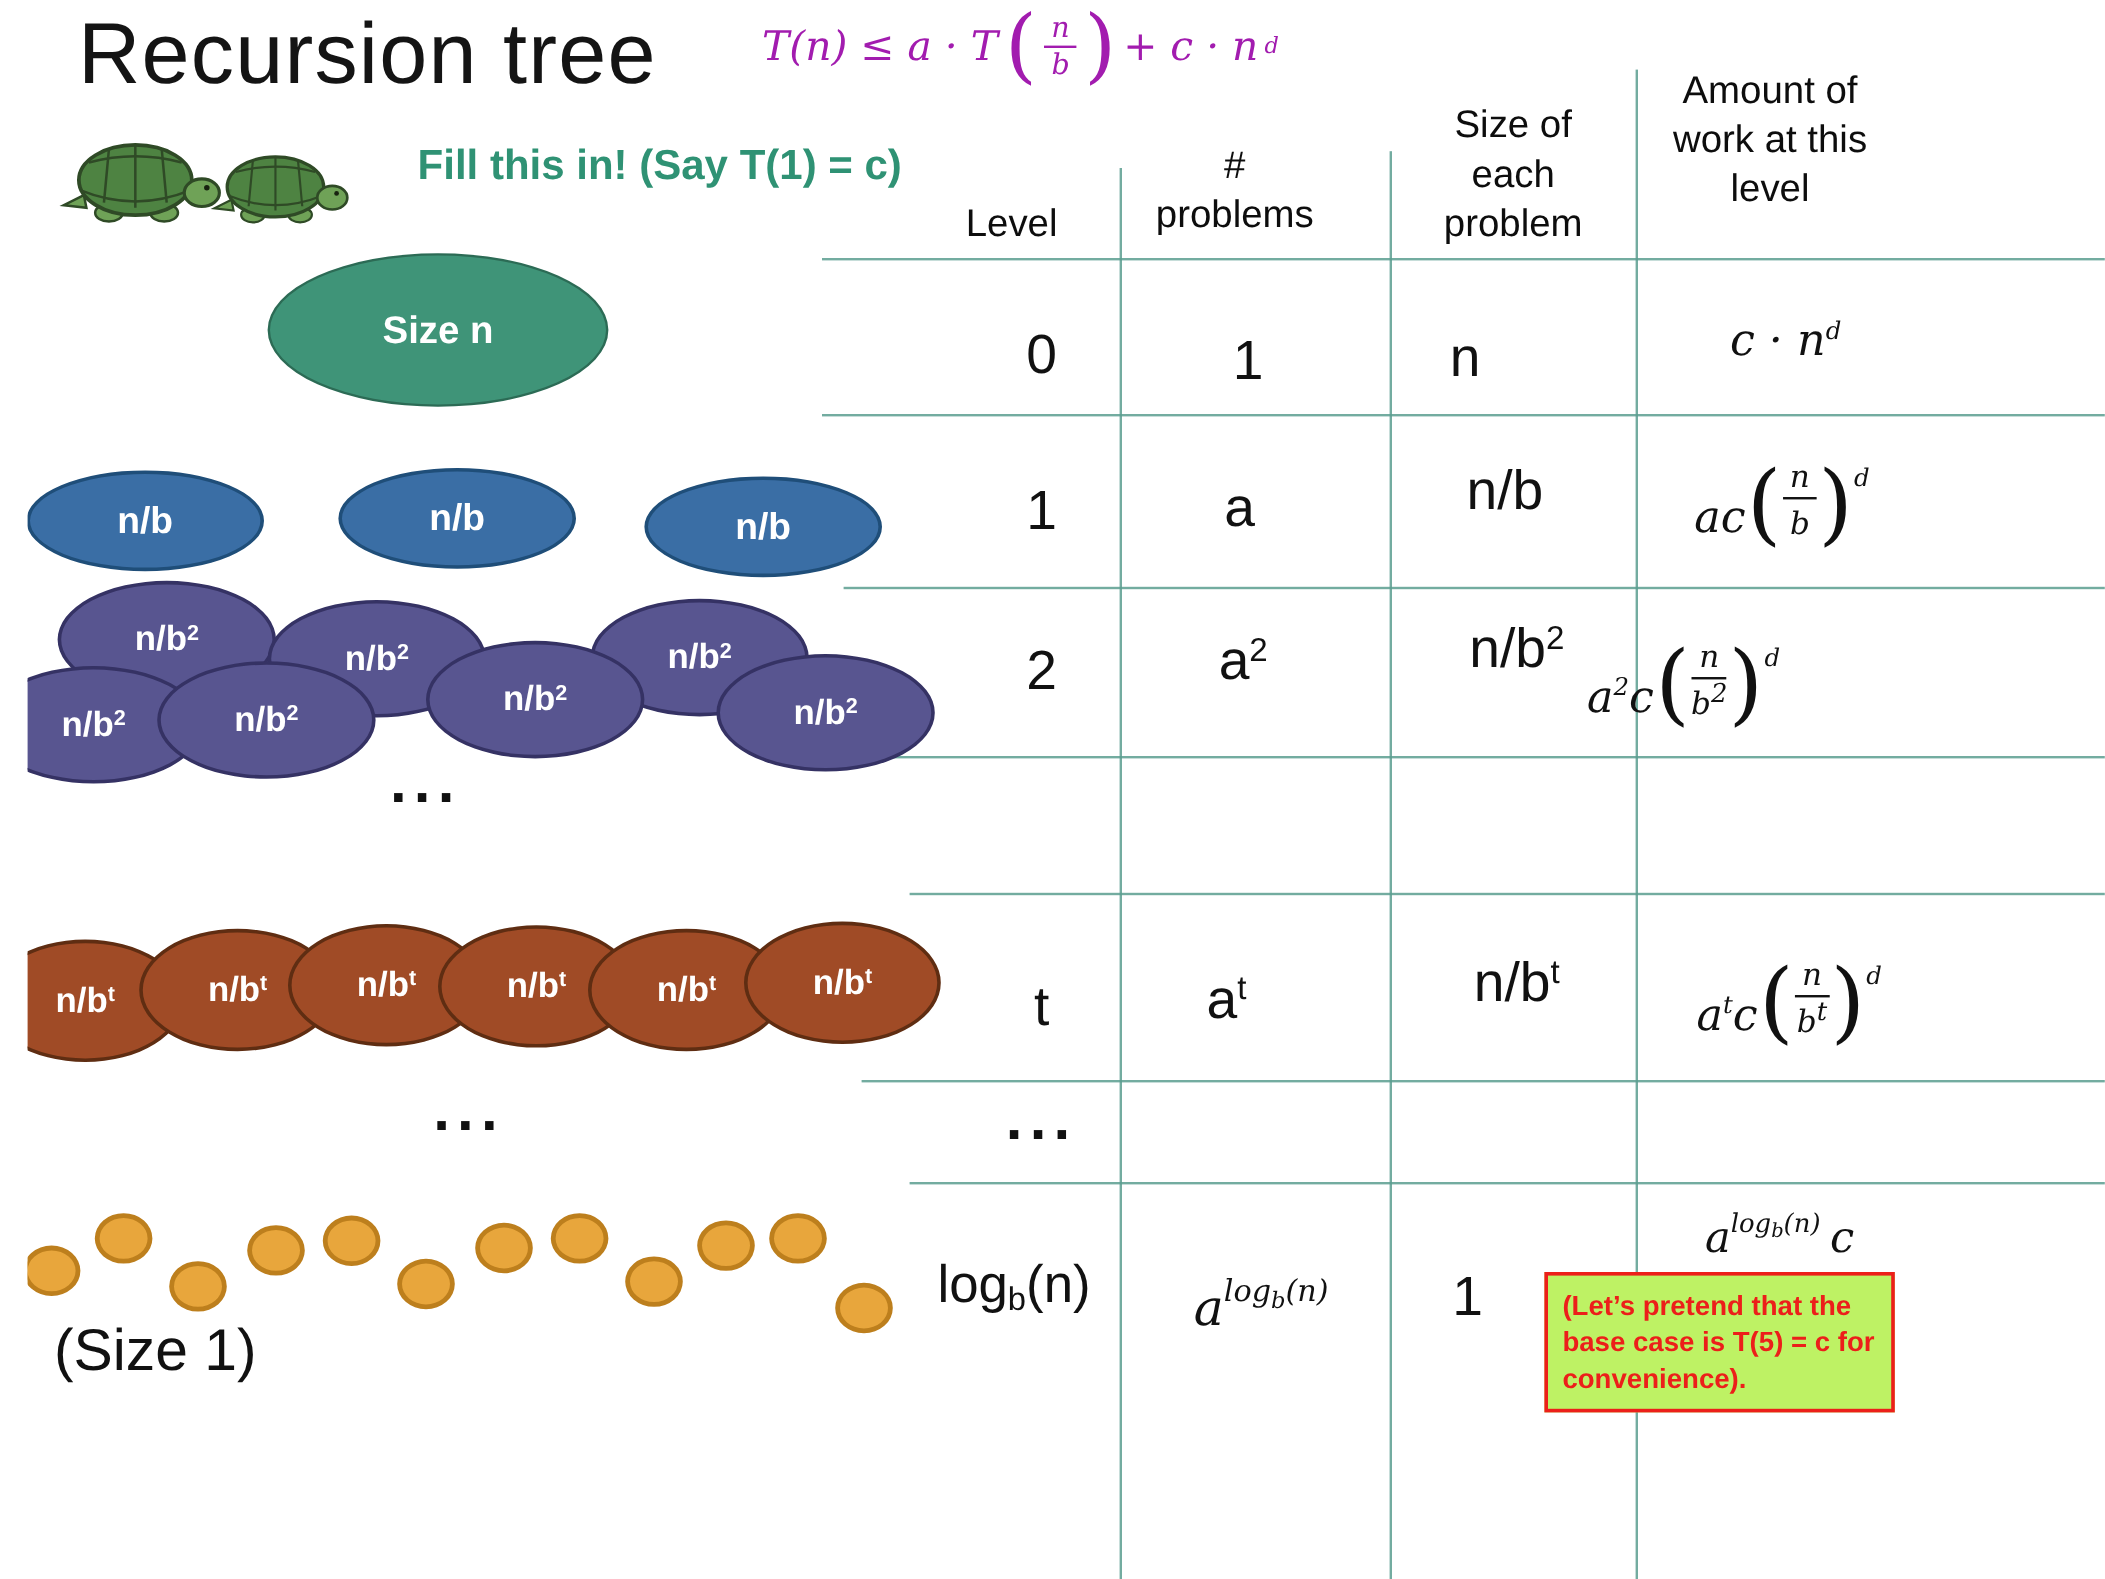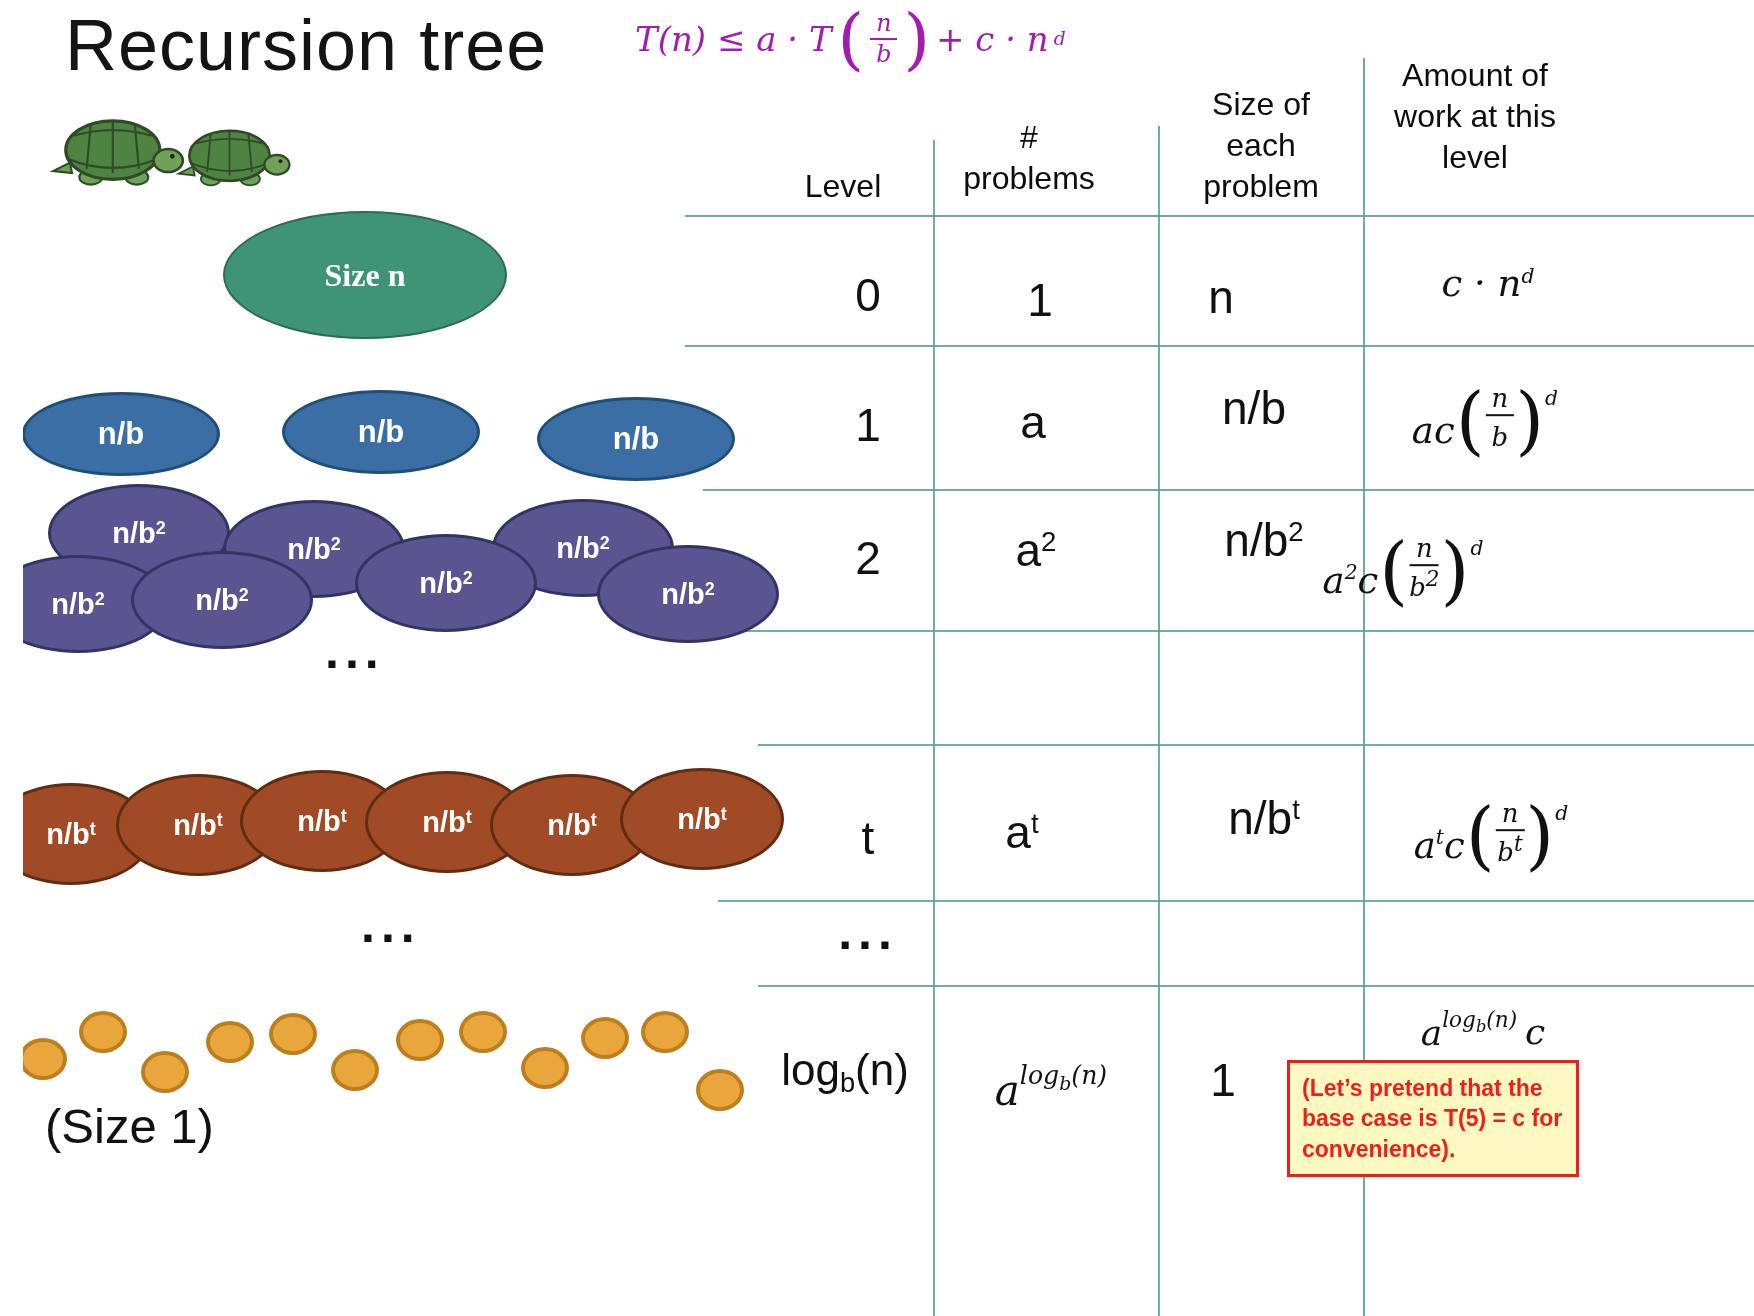--- a/index.html
+++ b/index.html
@@ -54,21 +54,21 @@
   .e-green  { background:#3F9478; border:2px solid #2C6B55; font-size:32px; }
   .e-blue   { background:#3A6EA5; border:3px solid #1F4E79; font-size:31px; }
   .e-purple { background:#585590; border:3px solid #353264; font-size:29px; }
   .e-brown  { background:#A04B26; border:3px solid #5F2D12; font-size:29px; }
   .leaf-dot { position:absolute; border-radius:50%; background:#E8A63C; border:4px solid #BD7F1D; width:40px; height:34px; }
 
   .turtle { position:absolute; }
 
   
   .note { position:absolute; left:1264px; top:1060px; width:262px; padding:10px 12px;
-          border:3px solid #EC1F1A; background:#fef9c3; color:#EC1F1A;
+          border:3px solid #EC1F1A; background:#bef264; color:#EC1F1A;
           font-size:23px; font-weight:700; line-height:1.32; }
 </style>
 </head>
 <body>
 
 <div class="slide">
 
   <h1 class="title">Recursion tree</h1>
 
   <div class="top-formula math">
@@ -103,20 +103,21 @@
     <ellipse cx="61" cy="42" rx="45" ry="28" fill="#4e8342" stroke="#2f4a26" stroke-width="3"></ellipse>
     <path d="M17 50 Q61 68 105 50" fill="none" stroke="#2f4a26" stroke-width="2"></path>
     <path d="M24 28 Q61 18 98 28" fill="none" stroke="#2f4a26" stroke-width="2"></path>
     <path d="M40 17 L36 60" stroke="#2f4a26" stroke-width="2"></path>
     <path d="M61 14 L61 64" stroke="#2f4a26" stroke-width="2"></path>
     <path d="M82 17 L86 60" stroke="#2f4a26" stroke-width="2"></path>
     <ellipse cx="114" cy="52" rx="14" ry="11" fill="#6fa257" stroke="#2f4a26" stroke-width="2.5"></ellipse>
     <circle cx="118" cy="48" r="2.2" fill="#17220f"></circle>
   </svg>
 
+  <div class="fill-note">Fill this in! (Say T(1) = c)</div>
 
   <div class="vline" style="left:910px; top:140px; height:1176px;"></div>
   <div class="vline" style="left:1135px; top:126px; height:1190px;"></div>
   <div class="vline" style="left:1340px; top:58px; height:1258px;"></div>
   <div class="hline" style="left:662px; top:215px; width:1092px;"></div>
   <div class="hline" style="left:662px; top:345px; width:1092px;"></div>
   <div class="hline" style="left:680px; top:489px; width:1074px;"></div>
   <div class="hline" style="left:700px; top:630px; width:1054px;"></div>
   <div class="hline" style="left:735px; top:744px; width:1019px;"></div>
   <div class="hline" style="left:695px; top:900px; width:1059px;"></div>
@@ -212,21 +213,21 @@
   <div class="cell log-math" style="left:1028px; top:1088px;">
     <span>a</span><sup><span>log</span><sub>b</sub><span>(n)</span></sup>
   </div>
   <div class="cell size-cell" style="left:1200px; top:1080px;">
     <span>1</span>
   </div>
   <div class="cell log-math" style="left:1460px; top:1030px; font-size:36px;">
     <span>a</span><sup><span>log</span><sub>b</sub><span>(n)</span></sup><span class="tail">c</span>
   </div>
 
-  <div class="ellipse e-green" style="left:200px; top:211px; width:280px; height:124px;font-family:Liberation Serif, serif;">
+  <div class="ellipse e-green" style="left:200px; top:211px; width:280px; height:124px;">
     <span>Size n</span>
   </div>
 
   <div class="ellipse e-blue" style="left:-1px; top:392px; width:192px; height:78px;">
     <span>n/b</span>
   </div>
   <div class="ellipse e-blue" style="left:259px; top:390px; width:192px; height:78px;">
     <span>n/b</span>
   </div>
   <div class="ellipse e-blue" style="left:514px; top:397px; width:192px; height:78px;">

